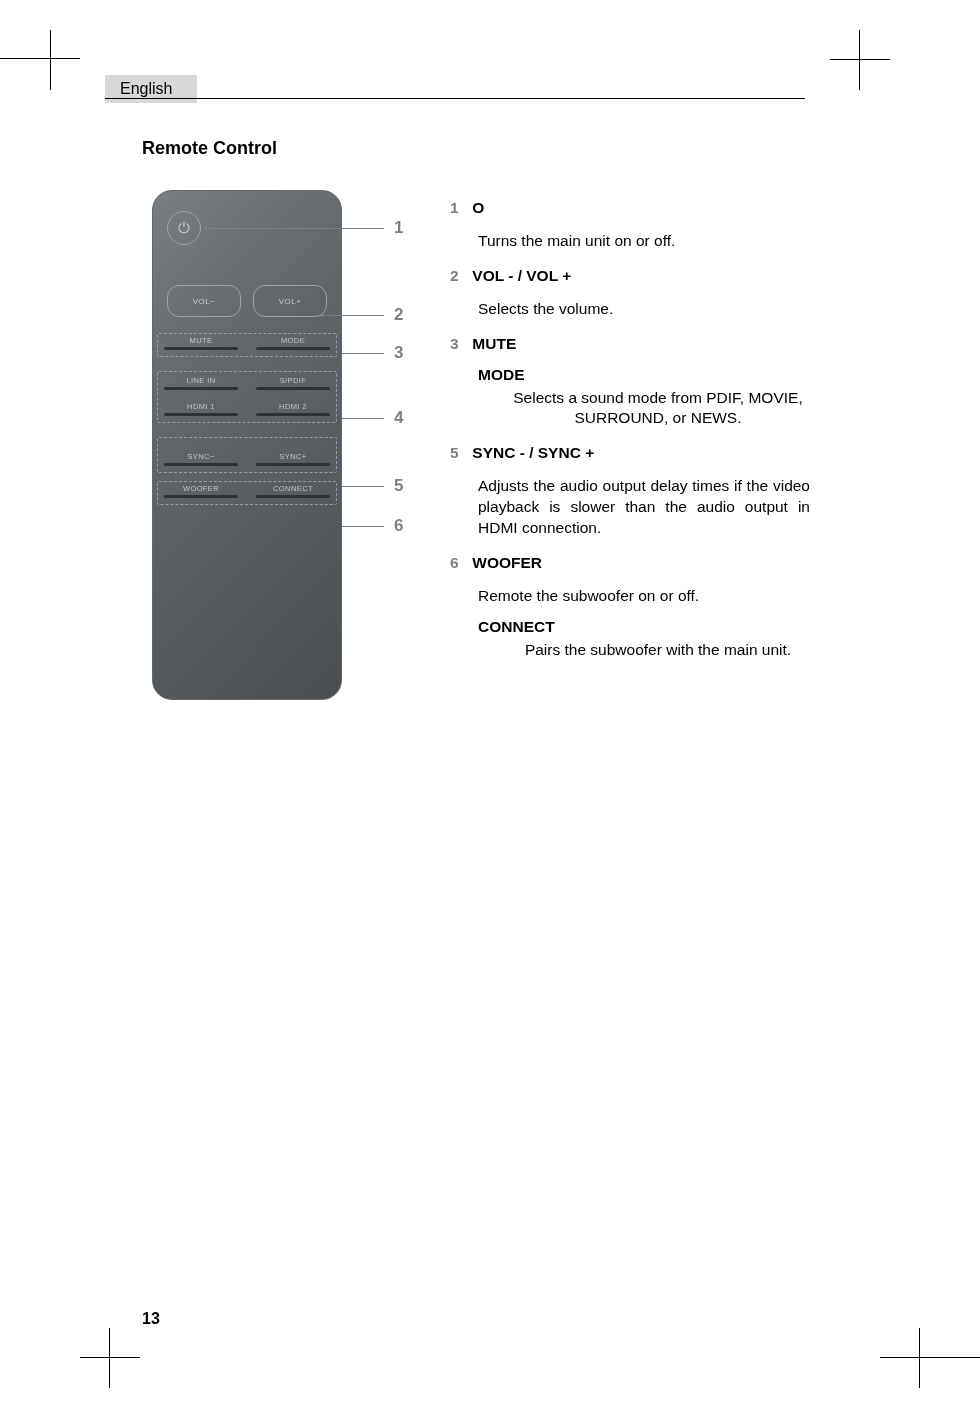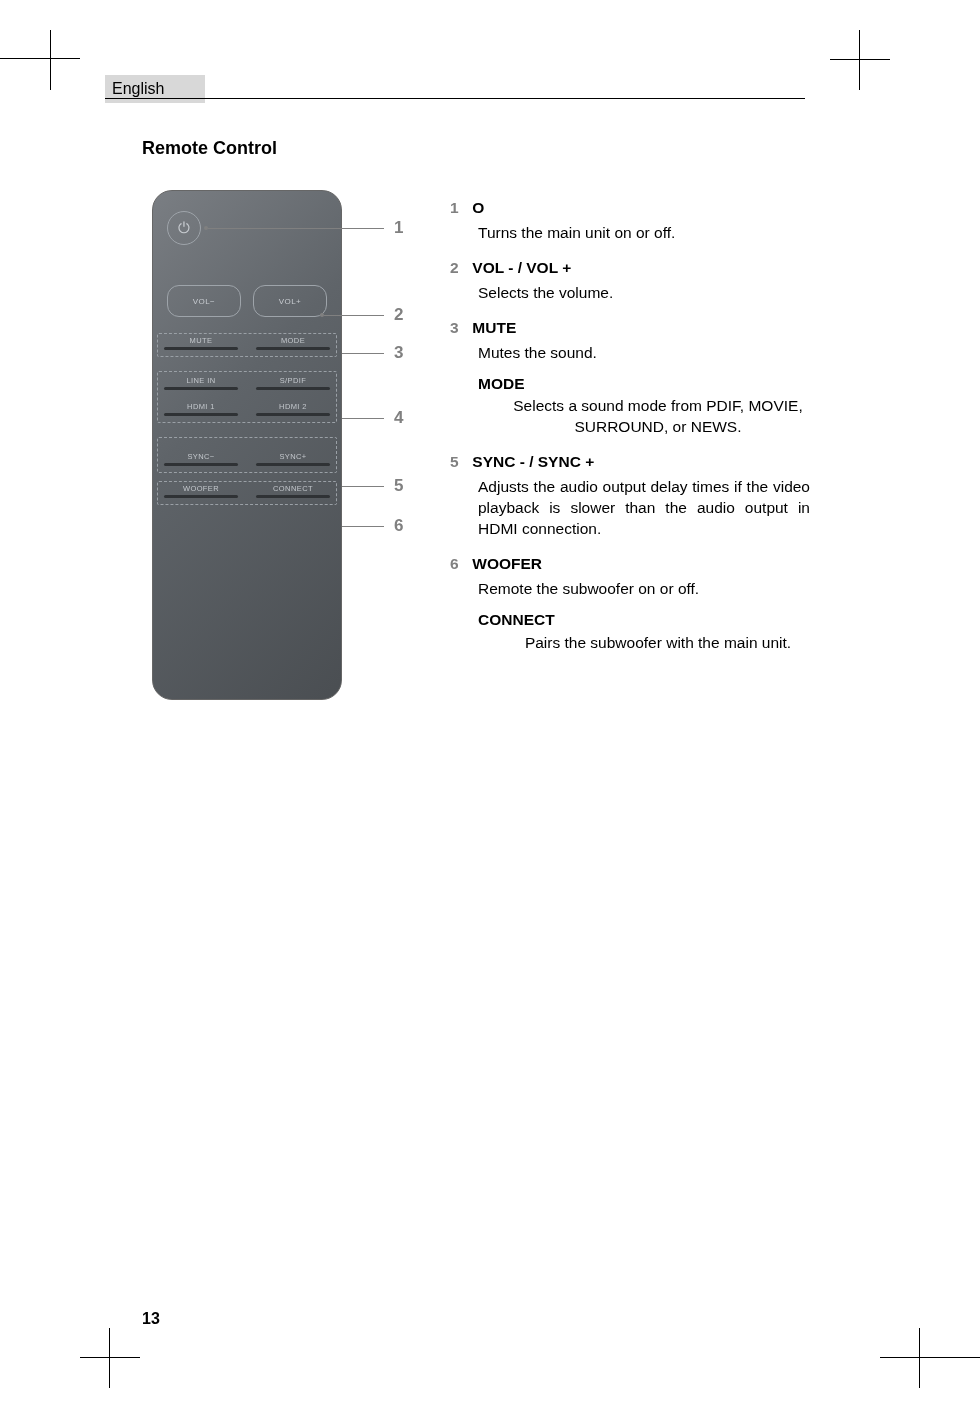--- a/index.html
+++ b/index.html
@@ -26,24 +26,24 @@
 
   .crop-bot-right { position: absolute; bottom: 40px; right: 0; width: 100px; height: 60px; }
   .crop-bot-right::before { content:""; position:absolute; right:0; top:29px; width:100px; height:1px; background:#000; }
   .crop-bot-right::after { content:""; position:absolute; right:60px; top:0; width:1px; height:60px; background:#000; }
 
   .lang-tab {
     position: absolute;
     top: 75px;
     left: 105px;
     background: #d8d8d8;
-    padding: 4px 20px 4px 6px;
+    padding: 4px 20px 4px 14px;
     font-size: 16px;
     border: 1px solid #d8d8d8;
-    width: 100px;
+    width: 92px;
   }
   .lang-line {
     position: absolute;
     top: 98px;
     left: 105px;
     width: 700px;
     height: 1px;
     background: #000;
   }
 
@@ -144,21 +144,21 @@
     position: absolute;
     top: 198px;
     left: 450px;
     width: 360px;
     font-size: 15.5px;
     line-height: 1.35;
   }
   .item { margin-bottom: 14px; }
   .item .num { color: #808080; font-weight: bold; display: inline-block; width: 18px; }
   .item .title { font-weight: bold; }
-  .item .body { margin-left: 28px; margin-top: 4px; }
+  .item .body { margin-left: 28px; margin-top: 12px; }
   .subitem { margin-left: 28px; margin-top: 10px; }
   .subitem .title { font-weight: bold; display: block; }
   .subitem .body { margin-top: 2px; text-align: center; }
   .justify { text-align: justify; }
 
   .page-num {
     position: absolute;
     bottom: 100px;
     left: 142px;
     font-weight: bold;
@@ -284,21 +284,20 @@
 
   <div class="item">
     <span class="num">2</span>
     <span class="title">VOL - / VOL +</span>
     <div class="body">Selects the volume.</div>
   </div>
 
   <div class="item">
     <span class="num">3</span>
     <span class="title">MUTE</span>
-    <div class="body">Mutes the sound.</div>
     <div class="subitem">
       <span class="title">MODE</span>
       <div class="body justify">Selects a sound mode from PDIF, MOVIE, SURROUND, or NEWS.</div>
     </div>
   </div>
 
 
   <div class="item">
     <span class="num">5</span>
     <span class="title">SYNC - / SYNC +</span>

